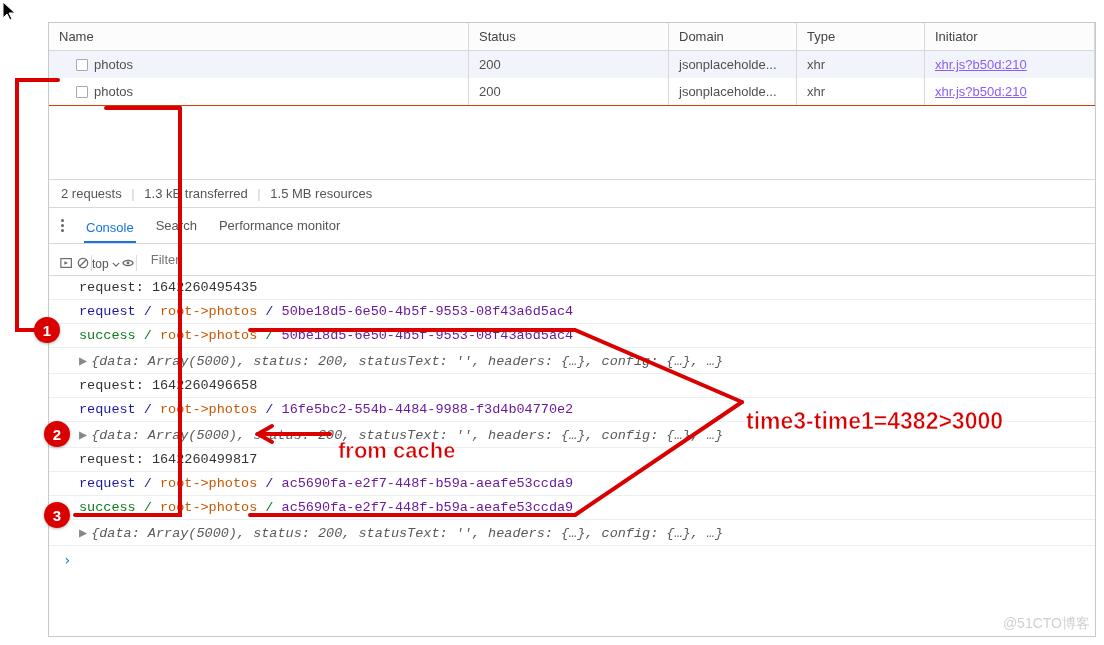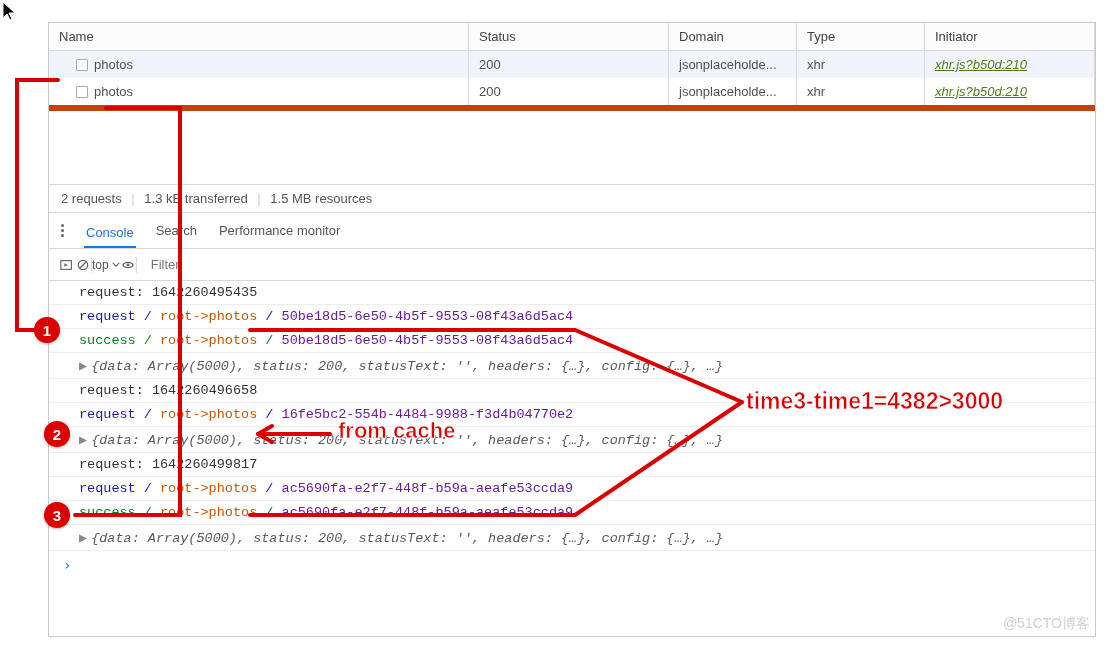--- a/index.html
+++ b/index.html
@@ -20,21 +20,21 @@
     right: 8px;
     bottom: 8px;
     border: 1px solid #c9c9c9;
     display: flex;
     flex-direction: column;
   }
   
   .net-table {
     display: grid;
     grid-template-columns: 420px 200px 128px 128px 1fr;
-    border-bottom: 6px solid #c2410c;
+    border-bottom: 1px solid #c2410c;
   }
   .net-hdr, .net-cell {
     border-right: 1px solid #d8d8d8;
     padding: 6px 10px;
     font-size: 13px;
     color: #505050;
     white-space: nowrap;
   }
   .net-hdr {
     background: #fcfcfc;
@@ -46,21 +46,21 @@
   .net-cell.name { padding-left: 27px; }
   .sq-icon {
     display:inline-block;
     width:12px; height:12px;
     border:1px solid #aaa;
     border-radius:1px;
     vertical-align: -2px;
     margin-right:6px;
     background:#fff;
   }
-  .net-cell a { color: #4d7c0f; text-decoration: underline; font-style: italic; }
+  .net-cell a { color: #8b5cf6; text-decoration: underline; }
   .blankrows { height: 74px; border-bottom: 1px solid #d8d8d8; }
   
   .summary {
     padding: 6px 12px;
     border-bottom: 1px solid #d8d8d8;
     color: #555;
   }
   .summary span { margin-right: 6px; }
   .sep { color:#ccc; }
   
@@ -80,21 +80,21 @@
     color:#555;
     cursor:pointer;
   }
   .tab.active {
     color:#1a73e8;
     border-bottom: 2px solid #1a73e8;
     margin-bottom:-5px;
   }
   
   .filterbar {
-    display:flex; align-items:center;
+    display:flex; align-items:flex-end;
     border-bottom:1px solid #d8d8d8;
     padding:4px 10px; 
     color:#666;
   }
   .ic { width:16px; height:16px; display:inline-flex; align-items:center; justify-content:center; }
   .ic svg { width:14px; height:14px; }
   .vline { width:1px; height:16px; background:#ddd; }
   .top-btn { font-size:12px; color:#555; display:flex; align-items:center; gap:3px;}
   .filter-input {
     flex:1;
@@ -135,20 +135,21 @@
   }
   .annot-text {
     position:absolute;
     color:#da0000;
     font-family: "Arial Black", Arial, sans-serif;
     font-weight: bold;
     font-size: 22px;
     -webkit-text-stroke: 0.6px #fff;
     text-shadow: -1px 0 #fff, 1px 0 #fff, 0 -1px #fff, 0 1px #fff;
     pointer-events:none;
+    margin-top:20px;
   }
   .watermark {
     position:absolute;
     right: 14px; bottom: 12px;
     color: #d0d0d0;
     font-size: 14px;
   }
 </style>
 </head>
 <body>

